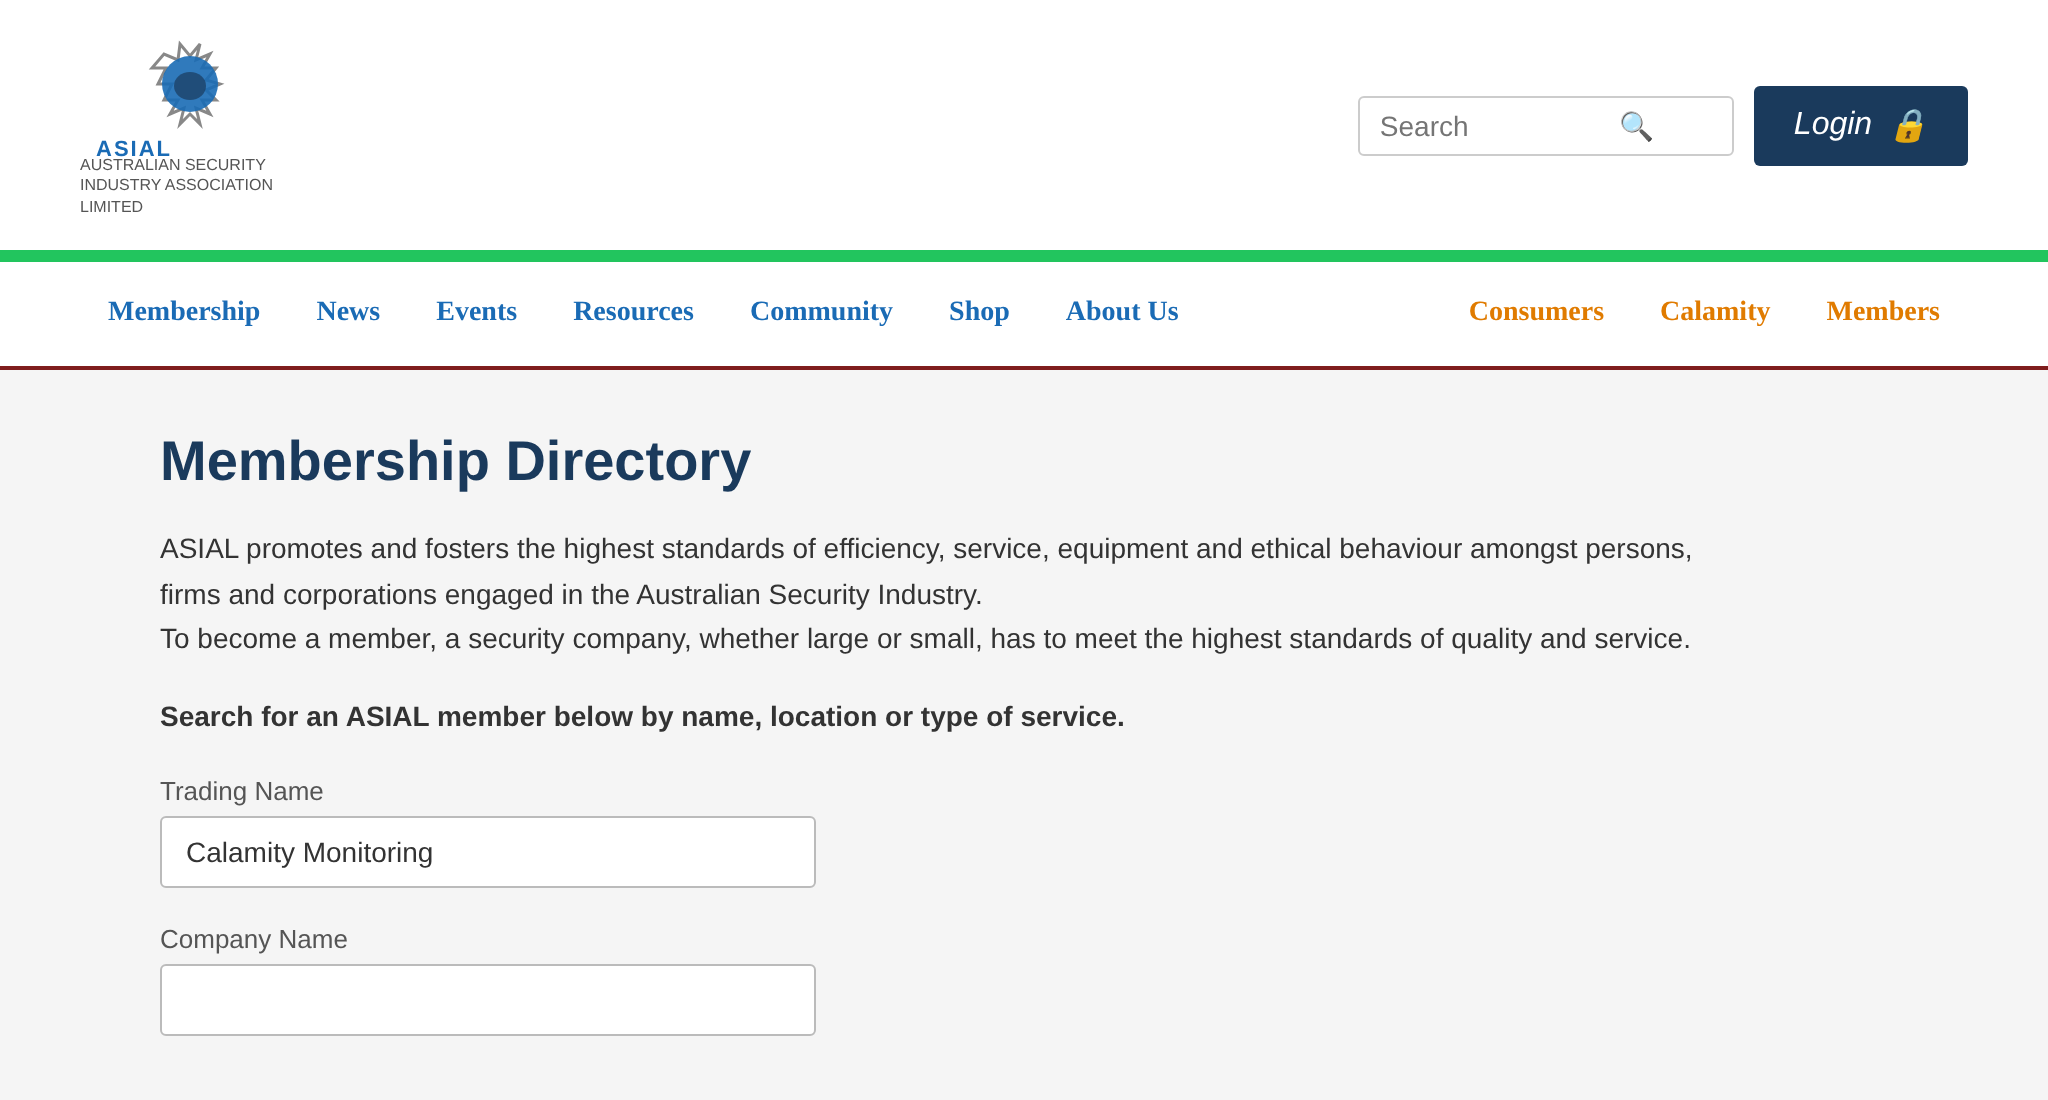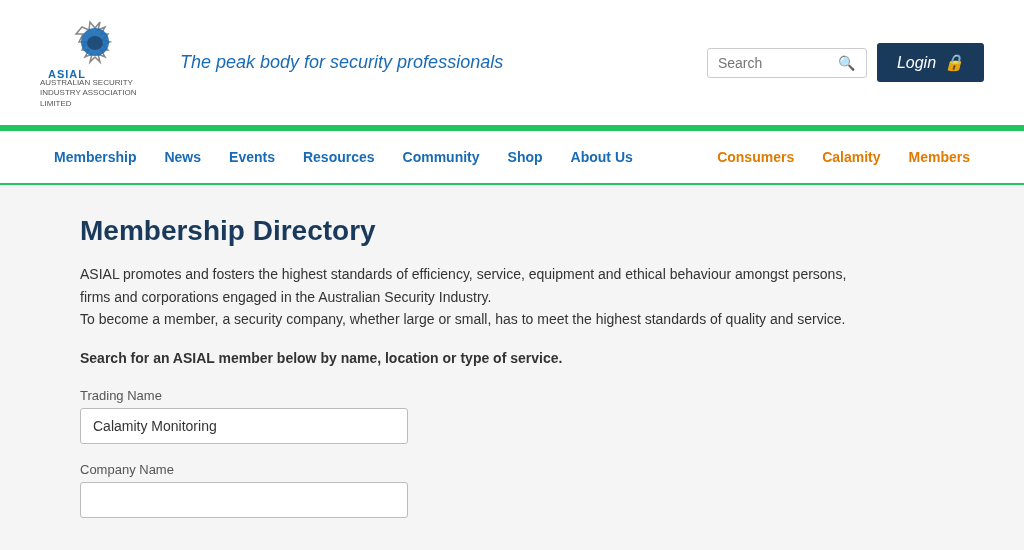--- a/index.html
+++ b/index.html
@@ -29,21 +29,21 @@
       align-items: center;
       gap: 10px;
     }
     .search-box {
       display: flex;
       align-items: center;
       border: 1px solid #ccc;
       border-radius: 3px;
       padding: 6px 10px;
       background: #fff;
-      width: 160px;
+      width: 188px;
     }
     .search-box input {
       border: none;
       outline: none;
       font-size: 14px;
       color: #999;
       width: 120px;
       background: transparent;
     }
     .search-icon-svg {
@@ -60,25 +60,26 @@
       cursor: pointer;
       display: flex;
       align-items: center;
       gap: 8px;
       font-style: italic;
     }
 
     
     .navbar {
       background: #fff;
-      border-bottom: 2px solid #22c55e;
+      border-bottom: 2px solid #7f1d1d;
       padding: 0 40px;
       display: flex;
       align-items: center;
       justify-content: space-between;
+      font-family: Liberation Serif, serif;
     }
     .nav-left {
       display: flex;
       align-items: center;
     }
     .nav-item {
       color: #1a6bb5;
       font-size: 14px;
       font-weight: bold;
       padding: 18px 14px;
@@ -169,23 +170,20 @@
           <ellipse cx="50" cy="23" rx="8" ry="7" fill="#1a3a5c" opacity="0.7"></ellipse>
         </g>
 
         <text x="8" y="62" font-family="Arial" font-size="11" font-weight="900" fill="#1a6bb5" letter-spacing="1">ASIAL</text>
         <text x="8" y="0" font-family="Arial" font-size="22" font-weight="900" fill="#1a6bb5" letter-spacing="2" dy="58"></text>
       </svg>
       <div style="font-size:8px;color:#555;text-align:left;line-height:1.3;max-width:120px;margin-top:-6px;">
         <span>AUSTRALIAN SECURITY INDUSTRY
 ASSOCIATION LIMITED</span>
       </div>
-    </div>
-    <div class="header-slogan">
-      <span>The peak body for security professionals</span>
     </div>
   </div>
   <div class="header-right">
     <div class="search-box">
       <input type="text" placeholder="Search" style="">
       <span class="search-icon-svg">🔍</span>
     </div>
     <button class="login-btn">
       <span>Login</span>
       <span>🔒</span>

